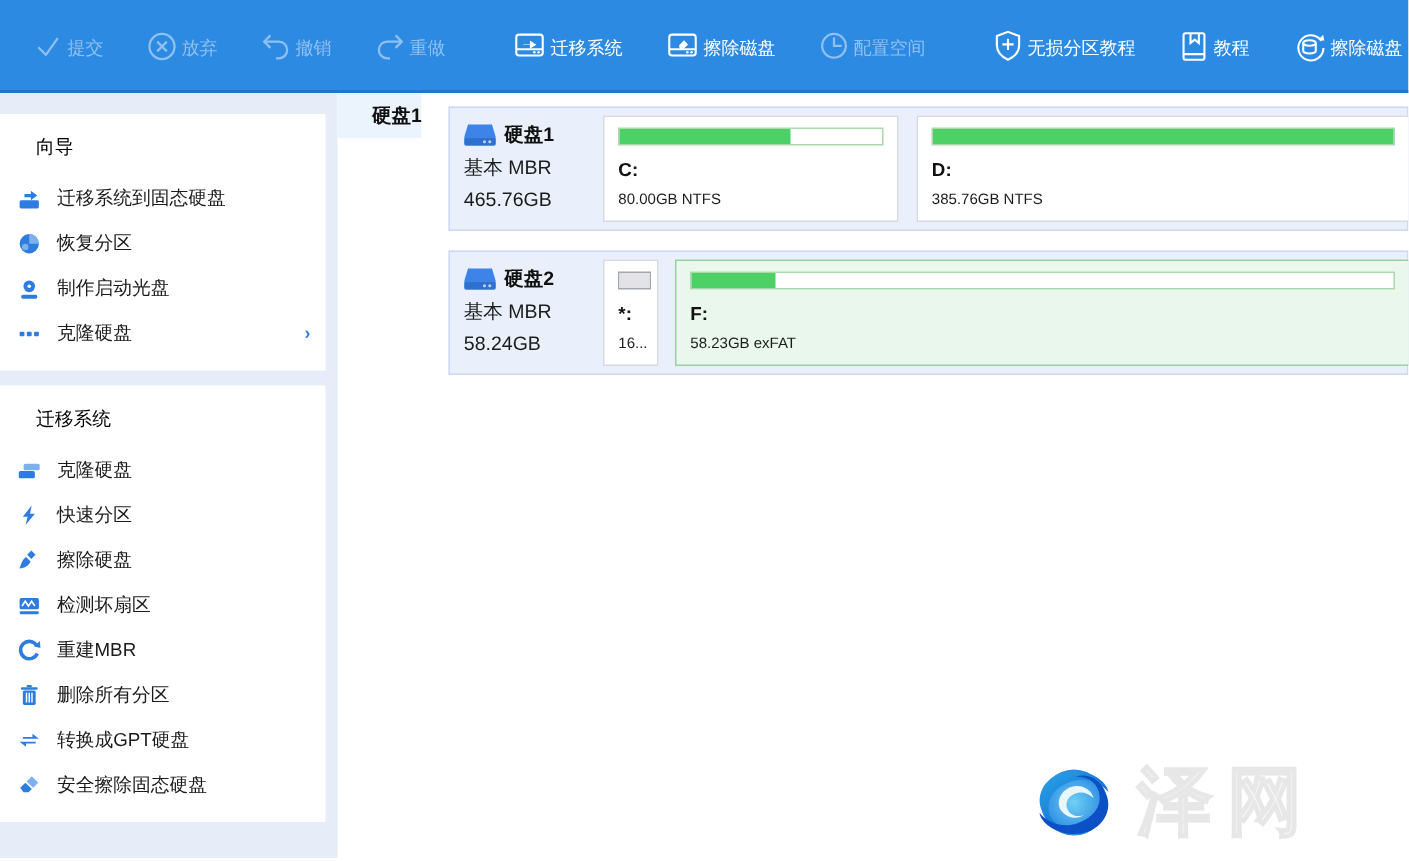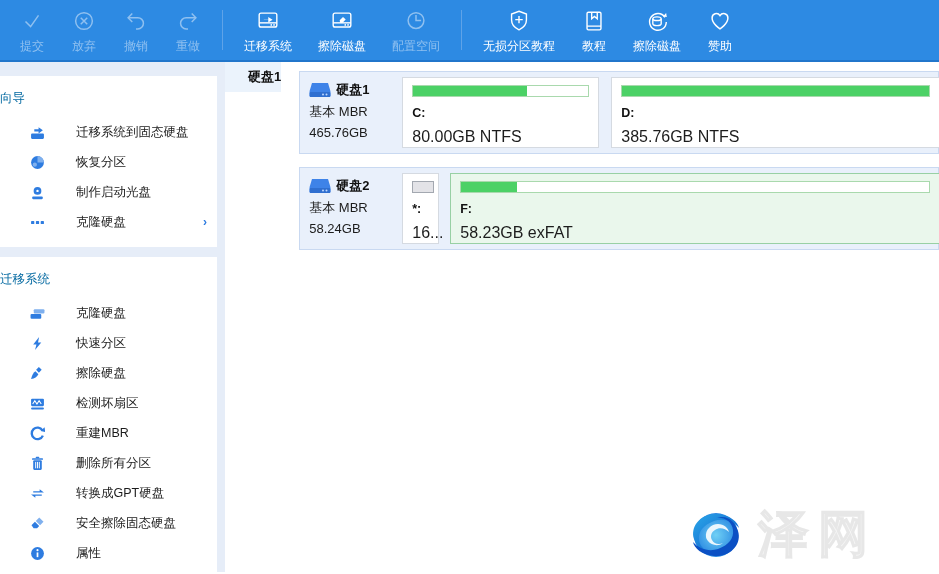--- a/index.html
+++ b/index.html
@@ -2,36 +2,36 @@
 <html><head>
 <meta charset="utf-8">
 <style>
   * { margin:0; padding:0; box-sizing:border-box; }
   html,body { width:939px; height:574px; overflow:hidden; background:#fff;
     font-family:"Liberation Sans","DejaVu Sans",sans-serif; }
 
   
   .toolbar { height:62px; background:#2d8ae3; border-bottom:2px solid #2176cb;
     display:flex; align-items:center; padding-left:6px; }
-  .tbtn { display:flex; flex-direction:column; align-items:center; justify-content:center;
+  .tbtn { display:flex; flex-direction:row; align-items:center; justify-content:center;
     padding:0 13px; height:62px; color:#fff; cursor:pointer; }
   .tbtn.disabled { color:#8fc0f0; }
   .ticon { height:28px; display:flex; align-items:flex-end; }
   .ticon svg { display:block; }
   .tlabel { font-size:12px; margin-top:4px; white-space:nowrap; }
   .tsep { width:1px; height:40px; background:#5fa3e8; margin:0 8px; }
 
   
   .content { display:flex; height:510px; }
   .side { width:225px; background:#e6edf8; padding-top:14px; flex:none; }
   .spanel { background:#fff; width:217px; padding:6px 0 10px 0; }
   .spanel + .spanel { margin-top:10px; }
-  .shead { color:#0369a1; font-size:12.5px; padding:8px 0 10px 0; }
-  .sitem { display:flex; align-items:center; height:30px; padding:0 10px 0 30px;
-    font-size:12.5px; color:#1b1b1b; cursor:pointer;gap:20px; }
+  .shead { color:#000000; font-size:12.5px; padding:8px 0 10px 24px; }
+  .sitem { display:flex; align-items:center; height:30px; padding:0 10px 0 12px;
+    font-size:12.5px; color:#1b1b1b; cursor:pointer; }
   .sicon { width:15px; height:15px; margin-right:11px; flex:none; }
   .sicon svg { display:block; }
   .slabel { flex:1; white-space:nowrap; }
   .schev { color:#2e7ce0; font-size:12px; font-weight:bold; }
 
   .main { flex:1; display:flex; flex-direction:row; min-width:0; }
   .tabstrip { height:30px; background:#ebf3fc; display:flex; align-items:center; }
   .tab { font-size:13px; font-weight:bold; color:#111; padding-left:23px; }
 
   
@@ -63,21 +63,21 @@
   .dtitle svg { margin-right:5px; }
   .dline { font-size:13px; color:#1c1c1c; margin-top:4px; }
   .parts { flex:1; display:flex; padding:5px 0; min-width:0; }
   .pblock { background:#fff; border:1px solid #d5dae1; padding:7px 9px; cursor:pointer; }
   .pblock.selected { background:#eaf7ec; border-color:#98d0a4; }
   .pbar { height:12px; border:1px solid #a9d9ad; background:#fff; }
   .pfill { height:100%; background:#4cd166; }
   .pbar.gray { border-color:#a3a8b0; width:22px; }
   .pfill.gray { background:#e3e3e7; }
   .pletter { font-size:12.5px; font-weight:bold; color:#111; margin-top:9px; }
-  .psize { font-size:16px; color:#1c1c1c; margin-top:8px; white-space:nowrap; }
+  .psize { font-size:10px; color:#1c1c1c; margin-top:8px; white-space:nowrap; }
   .pc { width:197px; flex:none; margin-left:2px; }
   .pd { flex:1; margin-left:12px; margin-right:-2px; }
   .pu { width:37px; flex:none; margin-left:2px; }
   .pf { flex:1; margin-left:11px; margin-right:-2px; }
 
   
   .watermark { position:absolute; left:403px; bottom:4px; display:flex; align-items:center;
     pointer-events:none; }
   .wmtext { font-size:50px; font-weight:bold; letter-spacing:10px; margin-left:10px;
     color:rgba(210,210,210,.18); -webkit-text-stroke:1.5px #e7e7e7; }
@@ -338,30 +338,20 @@
       <div class="sitem">
         <span class="sicon">
           <svg width="15" height="15" viewBox="0 0 14 14">
               <path d="M8.6 1.4l4 4-3.2 3.2-4-4z" fill="#7fb0ee"></path>
               <path d="M4.6 5.4l4 4-2 2H3.4L1.4 8.6z" fill="#2e7ce0"></path>
             </svg>
         </span>
         <span class="slabel">安全擦除固态硬盘</span>
       </div>
 
-      <div class="sitem">
-        <span class="sicon">
-          <svg width="15" height="15" viewBox="0 0 14 14">
-              <circle cx="7" cy="7" r="6" fill="#2e7ce0"></circle>
-              <rect x="6.2" y="6" width="1.6" height="4.4" fill="#fff"></rect>
-              <circle cx="7" cy="3.9" r="1" fill="#fff"></circle>
-            </svg>
-        </span>
-        <span class="slabel">属性</span>
-      </div>
     </div>
   </div>
 
   <div class="main">
 
     <div class="tabstrip">
       <div class="tab">硬盘1</div>
     </div>
 
     <div class="overview">

